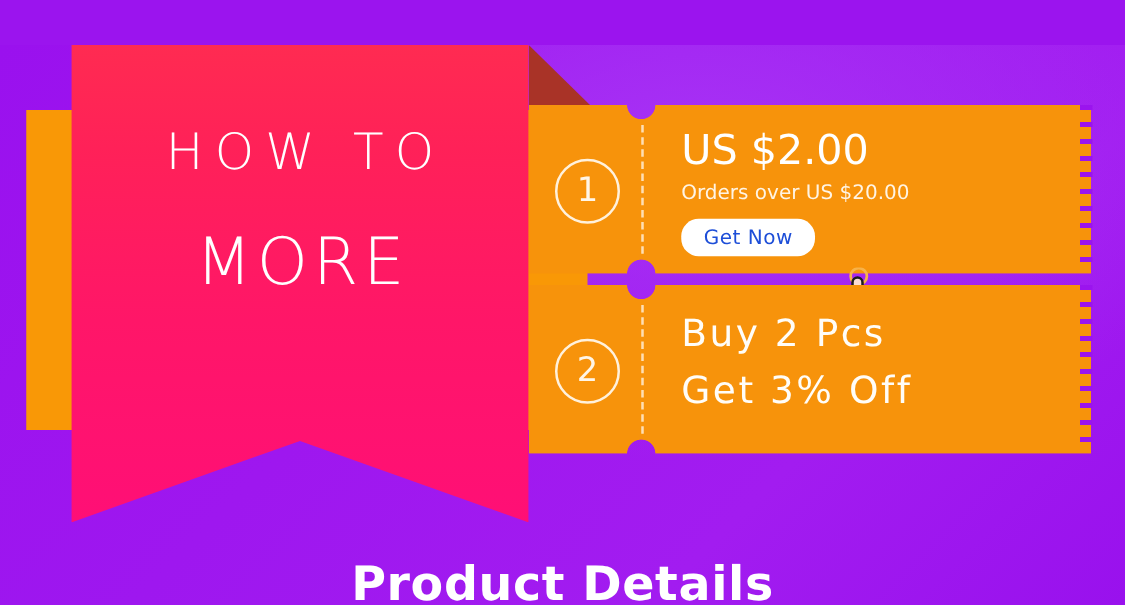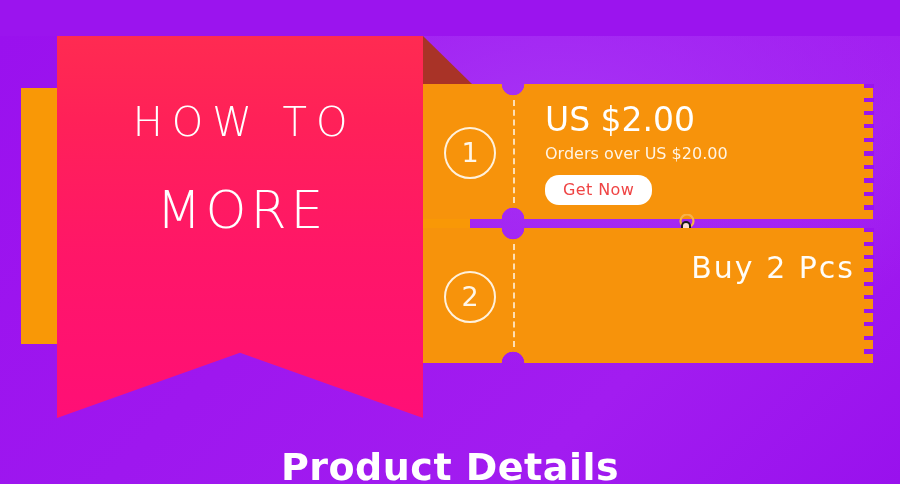--- a/index.html
+++ b/index.html
@@ -155,27 +155,27 @@
     line-height:28px;
     margin-top:0px;
   }
   .c2-line {
     color:#FFFDF8;
     font-size:30px;
     font-weight:400;
     letter-spacing:2px;
     line-height:45px;
   }
-  .c2-line.first { margin-top:17px;text-align:right; }
+  .c2-line.first { margin-top:17px; }
 
   .get-now {
     display:inline-block;
     margin-top:7px;
     background:#FFFFFF;
-    color:#ef4444;
+    color:#1d4ed8;
     font-size:16px;
     font-weight:500;
     letter-spacing:.4px;
     padding:5px 18px 6px;
     border-radius:14px;
     cursor:pointer;
   }
 
   
   .hand {
@@ -237,18 +237,19 @@
     </span>
   </div>
 
   <div class="coupon coupon-2">
     <div class="coupon-body"></div>
     <div class="teeth"></div>
     <div class="perf"></div>
     <div class="num-circle">2</div>
     <div class="coupon-text">
       <div class="c2-line first">Buy 2 Pcs</div>
+      <div class="c2-line">Get 3% Off</div>
     </div>
   </div>
 
   <div class="footer-title">Product Details</div>
 
 </div>
 
 </body></html>

